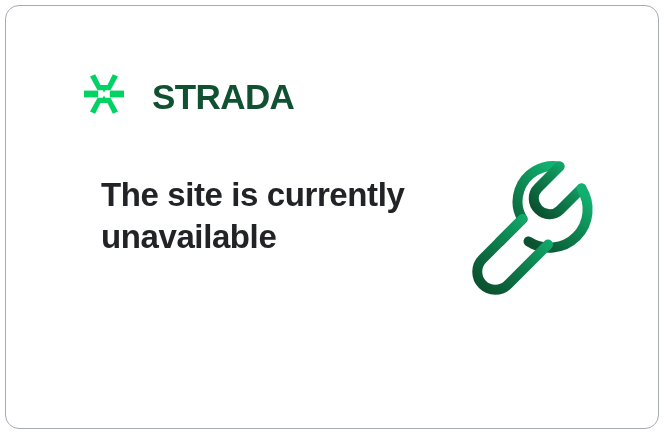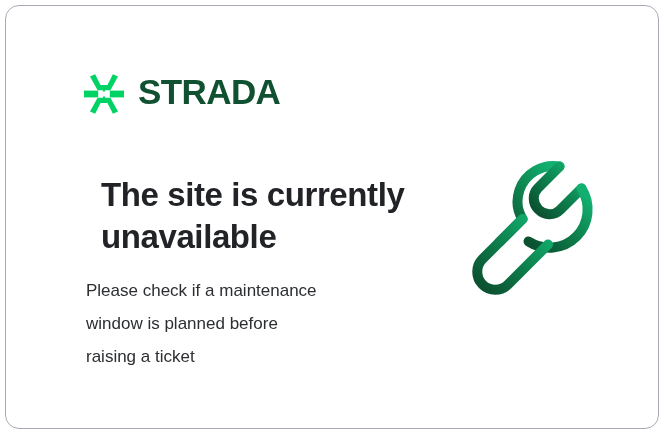--- a/index.html
+++ b/index.html
@@ -34,22 +34,22 @@
     border-radius: 14px;
     background: #ffffff;
   }
 
   
   .logo-row {
     position: absolute;
     left: 78px;
     top: 68px;
     display: flex;
-    align-items: flex-start;
-    gap: 14px;
+    align-items: flex-end;
+    gap: 28px;
   }
   .logo-mark {
     width: 40px;
     height: 40px;
     display: block;
     flex: 0 0 auto;
   }
   .logo-word {
     font-size: 35px;
     font-weight: 700;
@@ -130,25 +130,20 @@
           </g>
         </svg>
       </span>
       <span class="logo-word">STRADA</span>
     </div>
 
     
     <h1 class="headline">The site is currently unavailable</h1>
 
     
-    <p class="body-copy">
-      <span class="line">Please check if a maintenance</span>
-      <span class="line">window is planned before</span>
-      <span class="line">raising a ticket</span>
-    </p>
 
     
     <span>
       <svg class="wrench" viewBox="0 0 154 154" aria-hidden="true">
         <defs>
           <linearGradient id="wrenchGrad" x1="0.08" y1="0.95" x2="0.92" y2="0.08">
             <stop offset="0" stop-color="#0b5231"></stop>
             <stop offset="0.45" stop-color="#0d7a49"></stop>
             <stop offset="1" stop-color="#12b070"></stop>
           </linearGradient>

